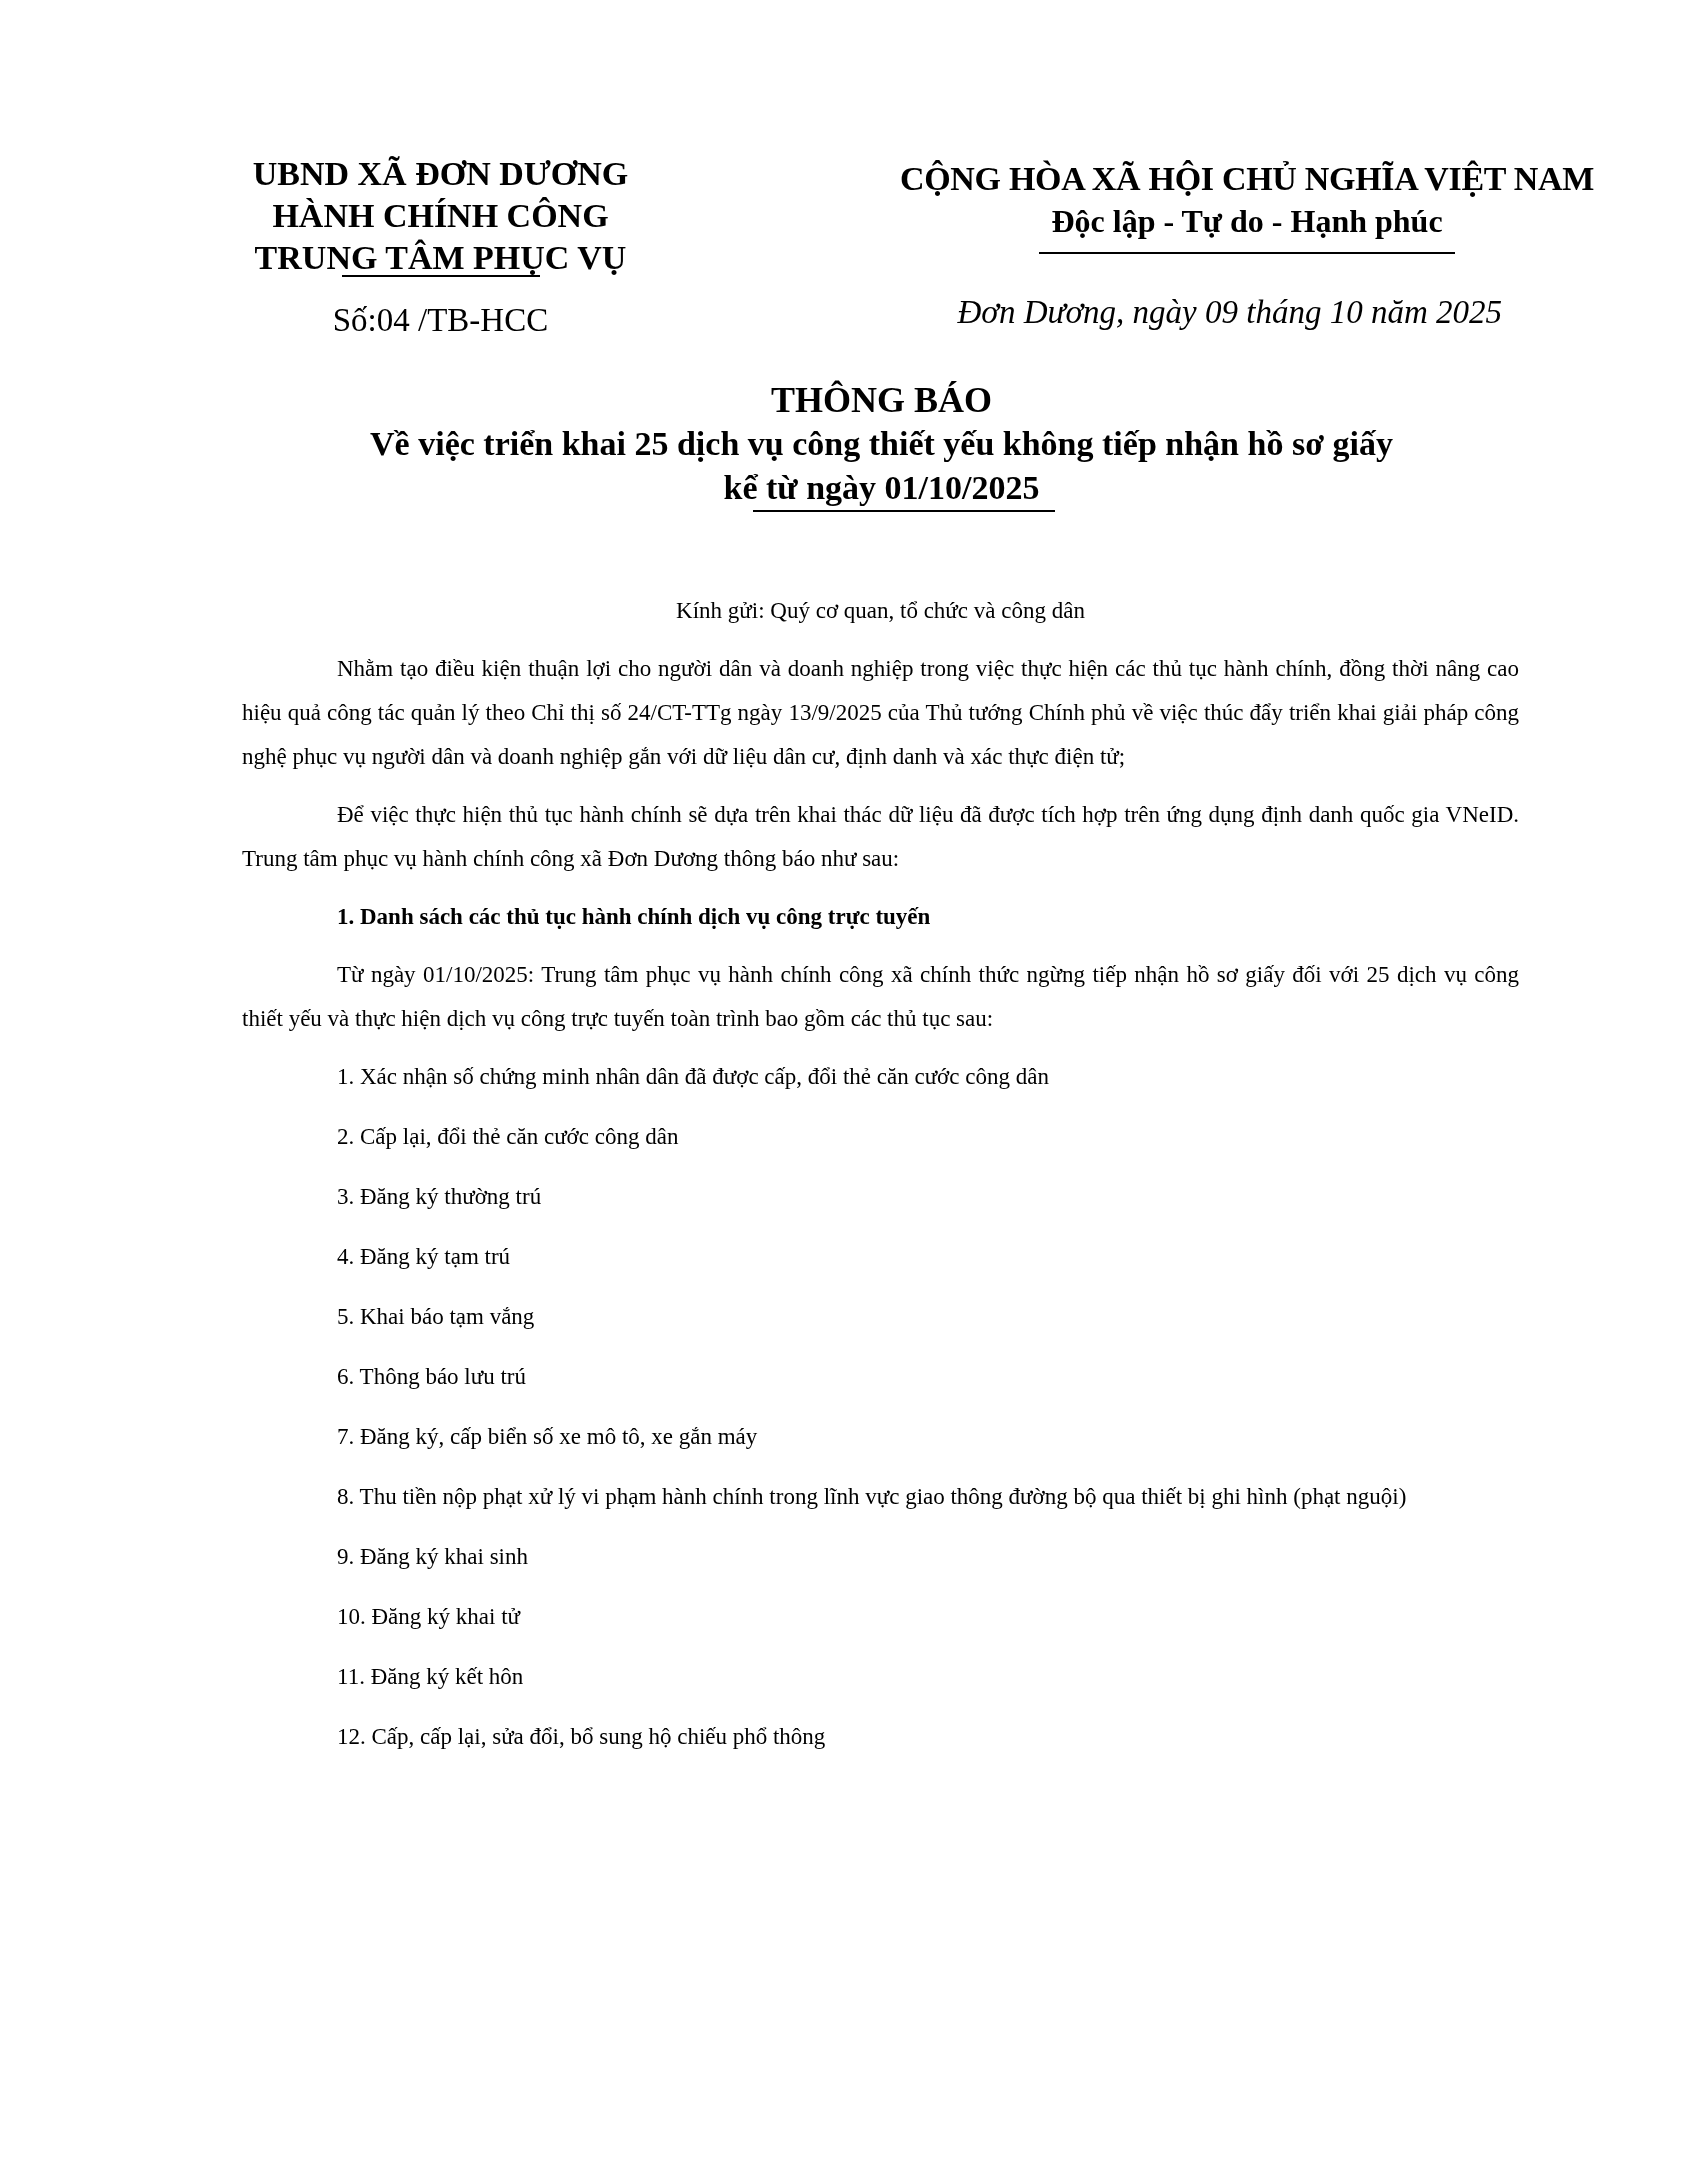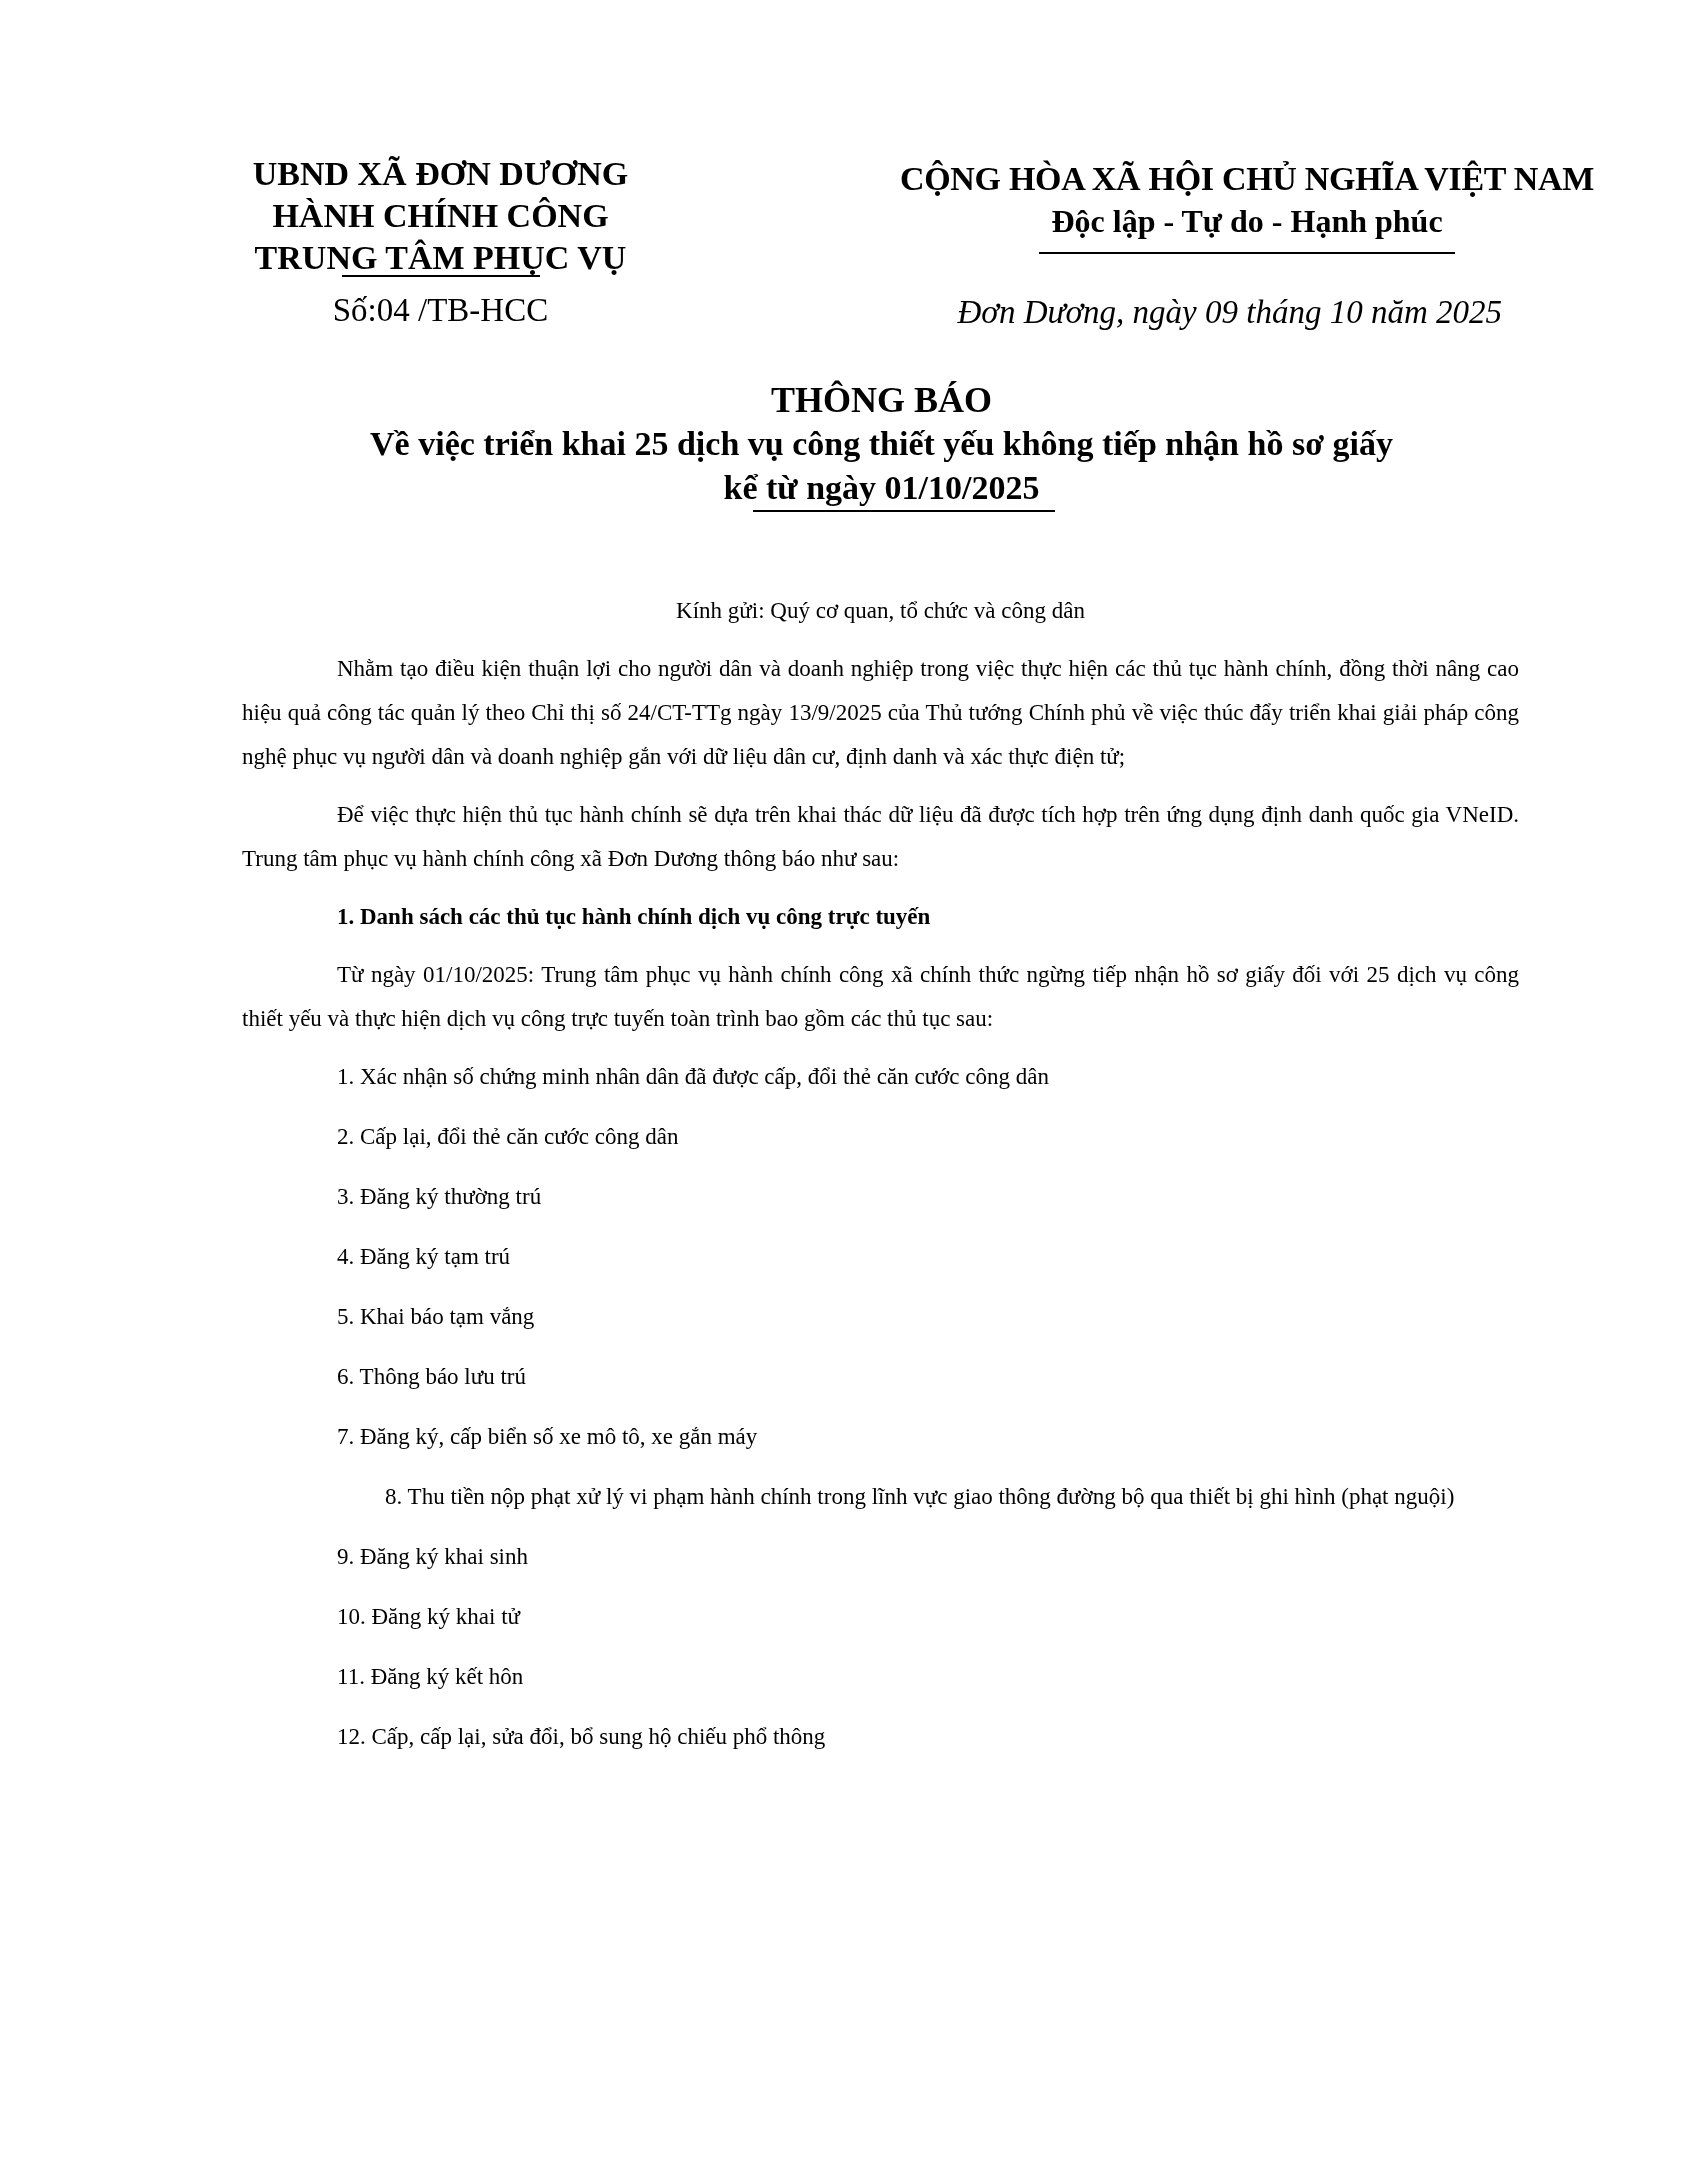--- a/index.html
+++ b/index.html
@@ -21,21 +21,21 @@
     position: absolute; left: 861px; top: 158px; width: 772px;
     text-align: center; font-weight: bold; line-height: 42px;
   }
   .hdr-right .l1 { font-size: 34px; letter-spacing: -0.3px; }
   .hdr-right .l2 { font-size: 32px; }
   .hdr-right .rule {
     display: block; width: 416px; height: 2px; background: #000;
     margin: 10px auto 0;
   }
   .docno {
-    position: absolute; left: 213px; top: 292px; width: 455px;
+    position: absolute; left: 213px; top: 302px; width: 455px;
     text-align: center; font-size: 33px;
   }
   .dateline {
     position: absolute; left: 861px; top: 294px; width: 772px;
     text-align: right; font-size: 33px; font-style: italic; padding-right: 131px;
     box-sizing: border-box;
   }
 
   .title {
     position: absolute; left: 238px; top: 378px; width: 1287px;
@@ -48,21 +48,21 @@
   }
 
   .body {
     position: absolute; left: 242px; top: 589px; width: 1277px;
     font-size: 23px; line-height: 44px; text-align: justify;
   }
   .greeting { text-align: center; margin-bottom: 14px; }
   .para { text-indent: 95px; margin: 0 0 14px 0; }
   .section { font-weight: bold; text-indent: 95px; margin: 4px 0 14px 0; }
   .item { padding-left: 95px; margin: 0 0 16px 0; text-align: left; }
-  .item.wrap { padding-left: 0; text-indent: 95px; text-align: justify; margin-left: 48px; }
+  .item.wrap { padding-left: 0; text-indent: 95px; text-align: justify; }
 </style>
 </head>
 <body>
 
 <div class="page">
 
   <div class="hdr-left">
     <div>UBND XÃ ĐƠN DƯƠNG</div>
     <div>HÀNH CHÍNH CÔNG</div>
     <div>TRUNG TÂM PHỤC VỤ</div>

